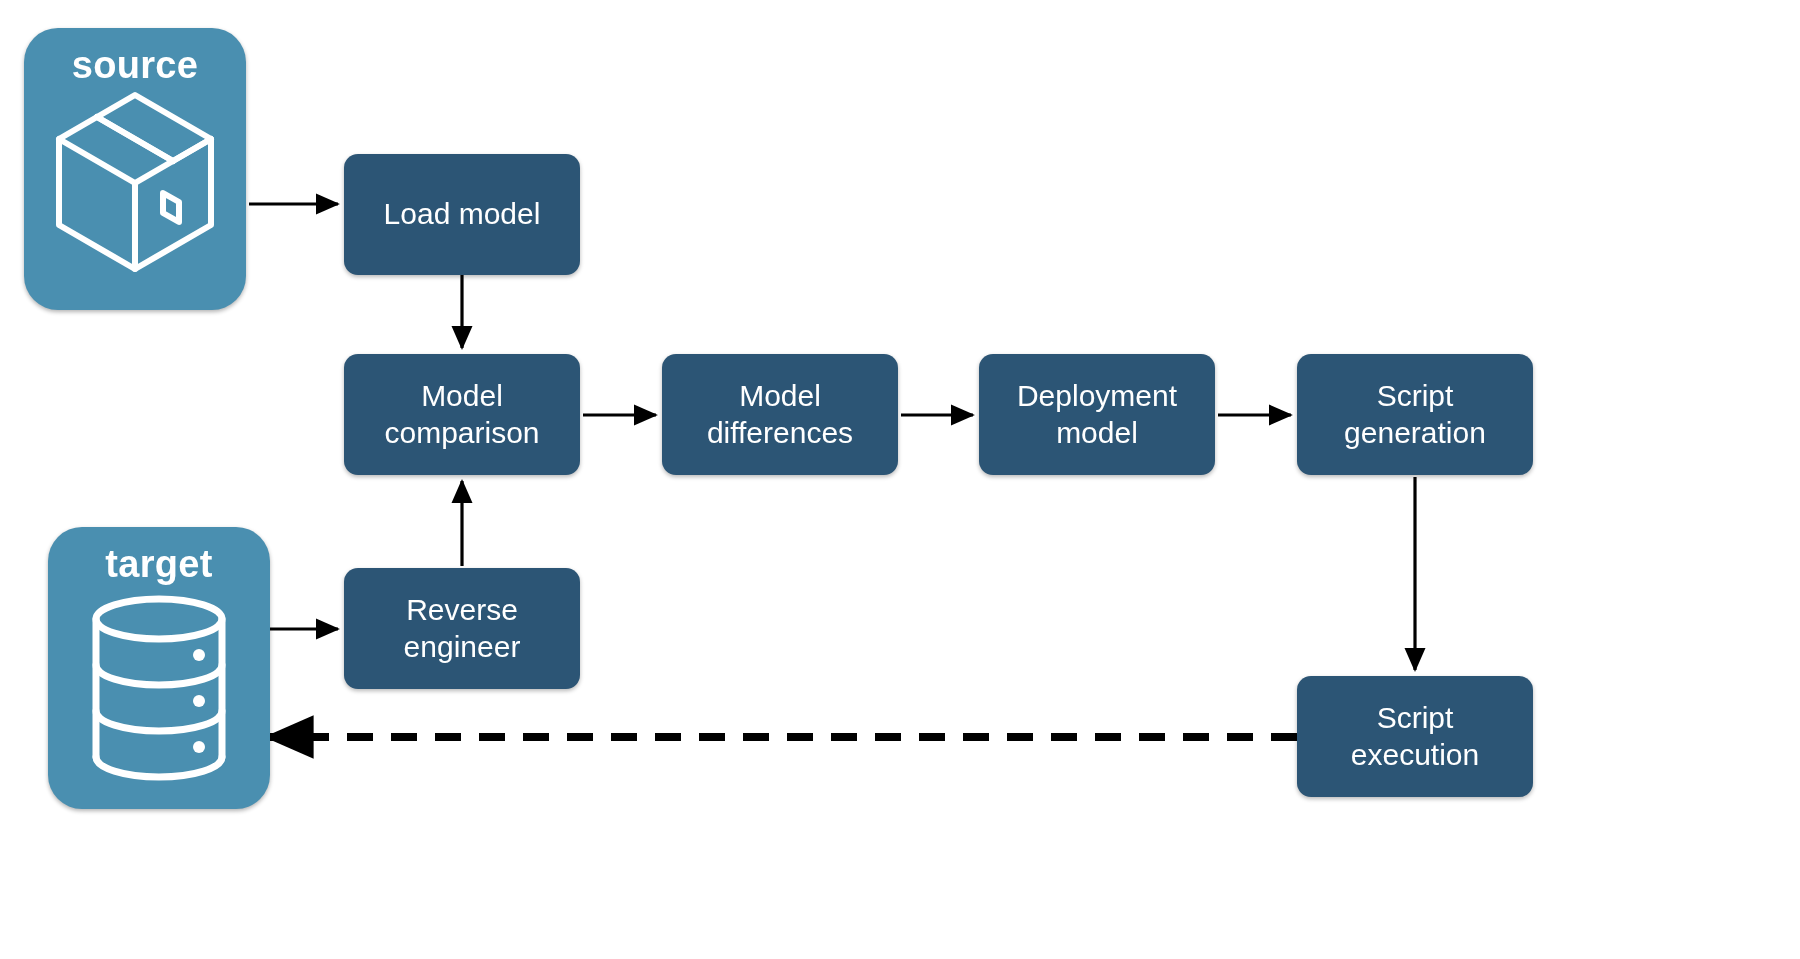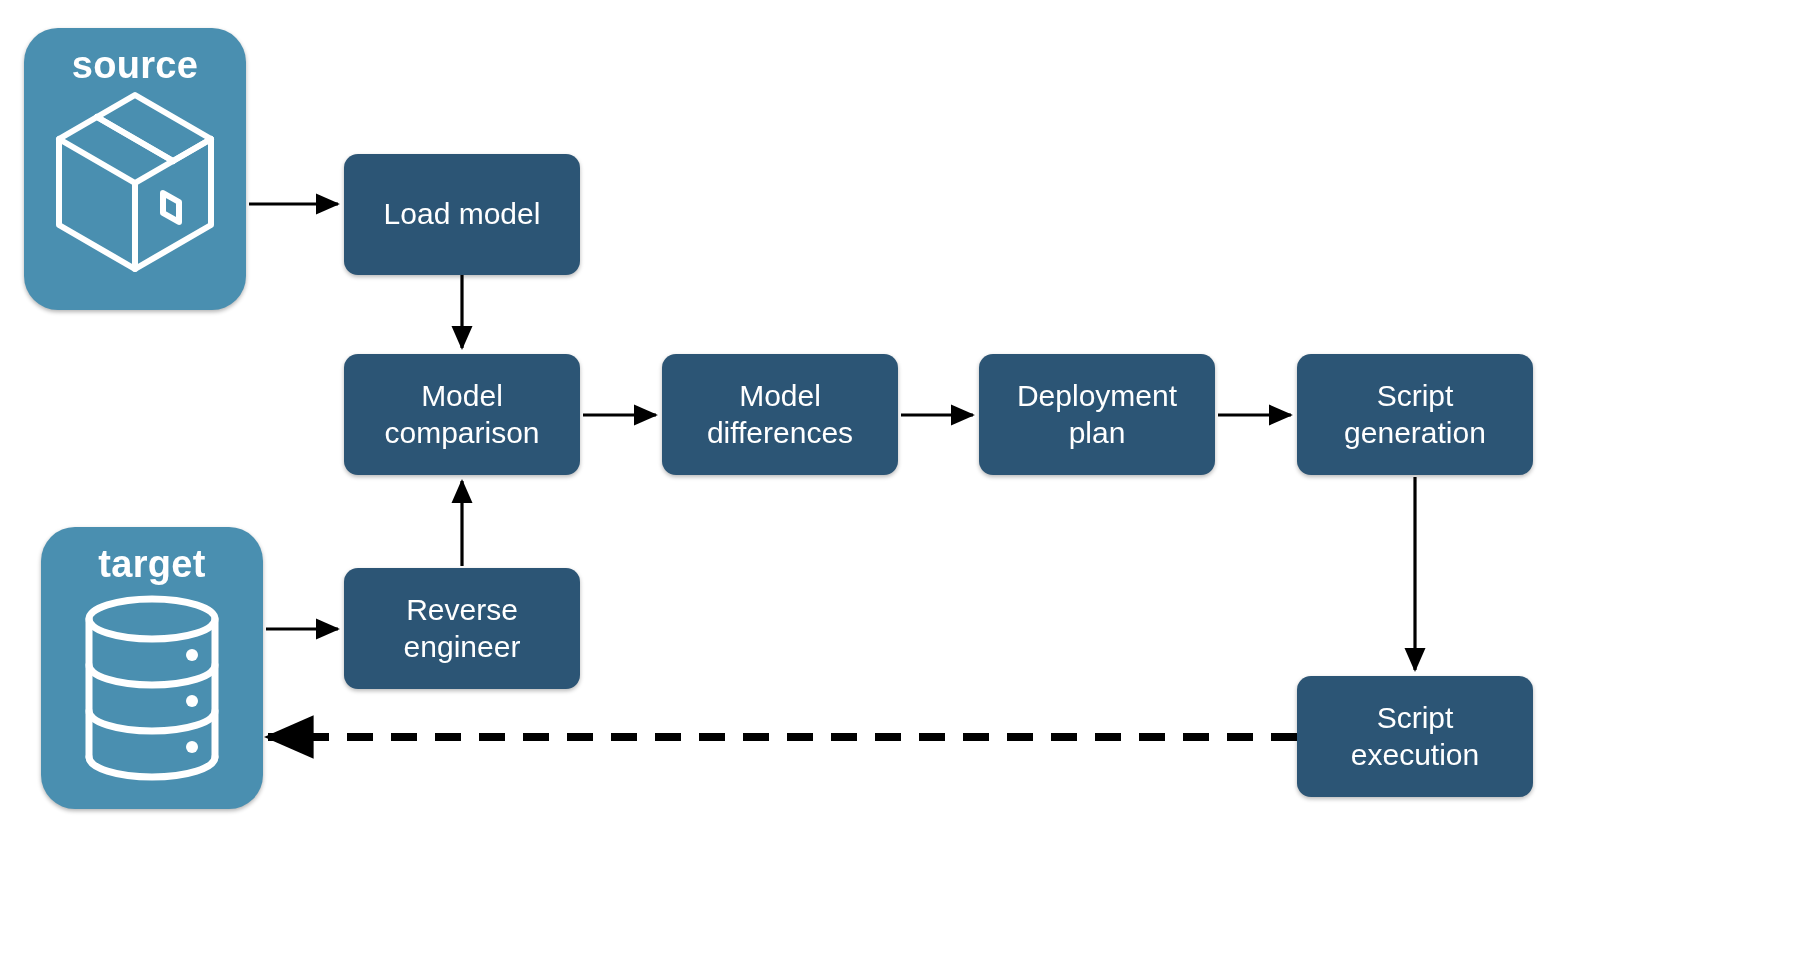--- a/index.html
+++ b/index.html
@@ -124,21 +124,21 @@
           <path d="M122 72 L122 72"></path>
           <path d="M46 28 L46 28"></path>
           <path d="M46 28 L122 72 M122 72 L160 50"></path>
 
           <path d="M112 104 L128 113 L128 133 L112 124 Z"></path>
         </g>
       </svg>
     </div>
   </div>
 
-  <div class="endpoint" style="left:41px; top:527px; width:222px; height:282px; padding:18px 24px 16px;">
+  <div class="endpoint" style="left:48px; top:527px; width:222px; height:282px; padding:18px 24px 16px;">
     <div class="endpoint-label">target</div>
     <div class="endpoint-icon">
       <svg width="150" height="190" viewBox="0 0 150 190" xmlns="http://www.w3.org/2000/svg">
         <g fill="none" stroke="#ffffff" stroke-width="7" stroke-linejoin="round" stroke-linecap="round">
 
           <ellipse cx="75" cy="26" rx="63" ry="20"></ellipse>
 
           <path d="M12 26 L12 164"></path>
           <path d="M138 26 L138 164"></path>
 
@@ -165,21 +165,21 @@
 comparison</span>
   </div>
 
   <div class="step" style="left:662px; top:354px; width:236px; height:121px;">
     <span class="step-label">Model
 differences</span>
   </div>
 
   <div class="step" style="left:979px; top:354px; width:236px; height:121px;">
     <span class="step-label">Deployment
-plan</span>
+model</span>
   </div>
 
   <div class="step" style="left:1297px; top:354px; width:236px; height:121px;">
     <span class="step-label">Script
 generation</span>
   </div>
 
   <div class="step" style="left:344px; top:568px; width:236px; height:121px;align-items:center;">
     <span class="step-label">Reverse
 engineer</span>

